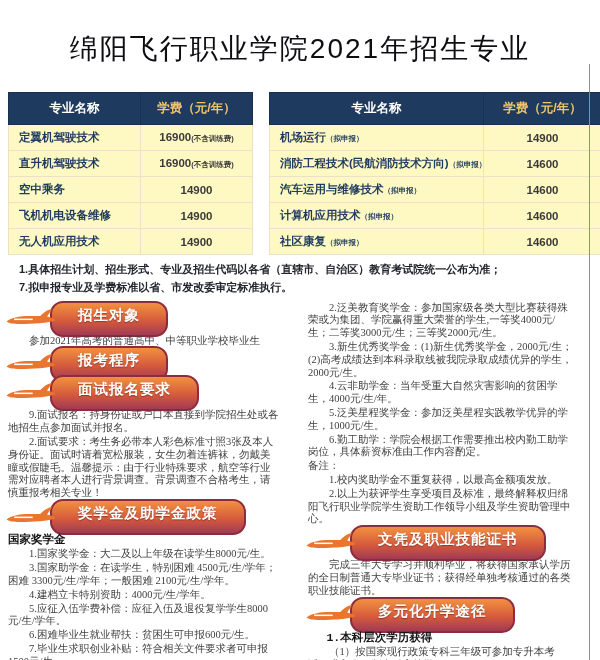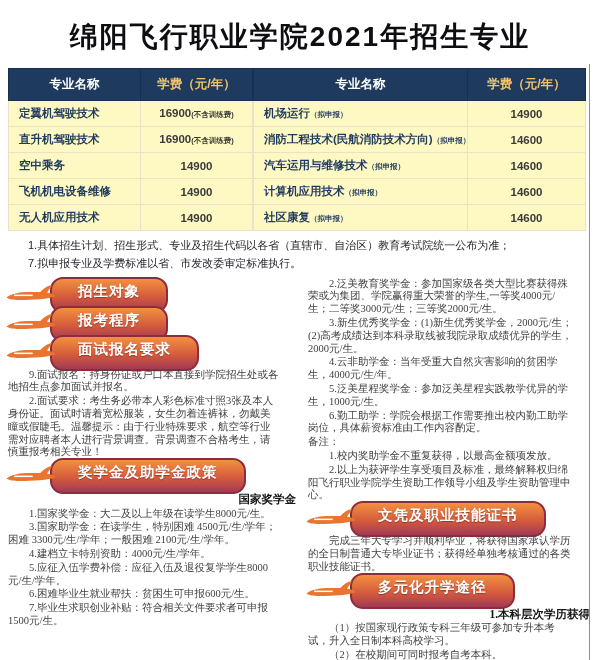--- a/index.html
+++ b/index.html
@@ -4,26 +4,26 @@
 <style>
   html,body{margin:0;padding:0;background:#ffffff;}
   .page{
     position:relative;width:600px;height:660px;overflow:hidden;
     background:#ffffff;font-family:"Liberation Sans",sans-serif;
   }
   .page-edge{position:absolute;left:589px;top:64px;width:1px;height:596px;background:#8f8f8f;}
 
   
   .title{
-    margin:4px;padding:14px 0 8px 0;text-align:center;
-    font-size:28px;font-weight:700;letter-spacing:2px;color:#0e0e12;
-  }
-
-  
-  .tables{display:flex;gap:0;padding:0 8px;}
+    margin:16px;padding:14px 0 8px 0;text-align:center;
+    font-size:28px;font-weight:400;letter-spacing:2px;color:#0e0e12;
+  }
+
+  
+  .tables{display:flex;gap:16px;padding:0 8px;}
   table{border-collapse:collapse;table-layout:fixed;font-family:"Liberation Sans",sans-serif;}
   .t-left{width:244px;}
   .t-right{width:332px;}
   th{
     background:#1e3a5e;color:#ffffff;font-size:12.5px;font-weight:bold;
     height:29px;border:1px solid #16304f;
   }
   th.gold{color:#f3c469;margin-top:36px;}
   td{
     background:#fef9c3;border:1px solid #ece0c8;height:23px;
@@ -31,21 +31,21 @@
   }
   td.nm{color:#1e3a5e;font-weight:bold;padding-left:10px;white-space:nowrap;overflow:hidden;}
   td.fee{color:#3a3a3a;text-align:center;font-weight:bold;white-space:nowrap;}
   .sub{font-size:7.5px;font-weight:bold;color:#1e3a5e;}
   .fee .sub{color:#3a3a3a;}
   .t-left col.c1{width:132px;}.t-left col.c2{width:112px;}
   .t-right col.c1{width:214px;}.t-right col.c2{width:118px;}
 
   
   .notes{padding:7px 10px 2px 10px;}
-  .notes p{margin:0 0 3px 18px;font-size:11px;font-weight:normal;color:#23262e;line-height:1.35;}
+  .notes p{margin:0 0 3px 9px;font-size:11px;font-weight:bold;color:#23262e;line-height:1.35;}
 
   
   .columns{display:flex;gap:12px;padding:2px 10px 0 8px;}
   .col-l{width:288px;flex:none;}
   .col-r{flex:1;min-width:0;}
 
   
   .sec{display:flex;align-items:center;margin:5px 0 4px -4px;height:24px;}
   .plane{flex:none;width:54px;height:22px;margin-right:-8px;position:relative;z-index:2;}
   .badge{
@@ -55,22 +55,22 @@
     letter-spacing:1px;white-space:nowrap;text-shadow:0 1px 1px rgba(90,20,20,.5);
   }
 
   
   .txt{
     font-family:"Liberation Serif",serif;font-size:10.5px;color:#3f3f3f;
     line-height:1.22;margin:0 16px 1px 0;text-indent:2em;
   }
   .flat{text-indent:0;}
   .bhead{
-    font-family:Liberation Serif, serif;font-size:11.5px;font-weight:bold;
-    color:#161616;margin:3px 0 1px 0;line-height:1.25;text-align:right;
+    font-family:Liberation Mono, monospace;font-size:11.5px;font-weight:bold;
+    color:#161616;margin:3px 0 1px 0;line-height:1.25;
   }
   .bhead.ind{text-indent:1.6em;}
 </style>
 </head>
 <body>
 
 <div class="page">
 
   <h1 class="title">绵阳飞行职业学院2021年招生专业</h1>
 
@@ -159,20 +159,21 @@
 
       <div class="sec">
         <span class="plane">
           <svg viewBox="0 0 64 26" width="54" height="22">
               <path fill="#e9752e" d="M3 16 C9 11 20 9.5 30 9.5 L43 9.5 C49 3 54 1.5 57 1.5 L51 10 C56 11 60 12.5 61 14.5 C53 18 34 19 19 19 C11 19 5 18 3 16 Z"></path>
               <rect x="12" y="12.5" width="22" height="1.8" fill="#ffffff"></rect>
             </svg>
         </span>
         <span class="badge">招生对象</span>
       </div>
+      <p class="txt">参加2021年高考的普通高中、中等职业学校毕业生</p>
 
       <div class="sec">
         <span class="plane">
           <svg viewBox="0 0 64 26" width="54" height="22">
               <path fill="#e9752e" d="M3 16 C9 11 20 9.5 30 9.5 L43 9.5 C49 3 54 1.5 57 1.5 L51 10 C56 11 60 12.5 61 14.5 C53 18 34 19 19 19 C11 19 5 18 3 16 Z"></path>
               <rect x="12" y="12.5" width="22" height="1.8" fill="#ffffff"></rect>
             </svg>
         </span>
         <span class="badge">报考程序</span>
       </div>

